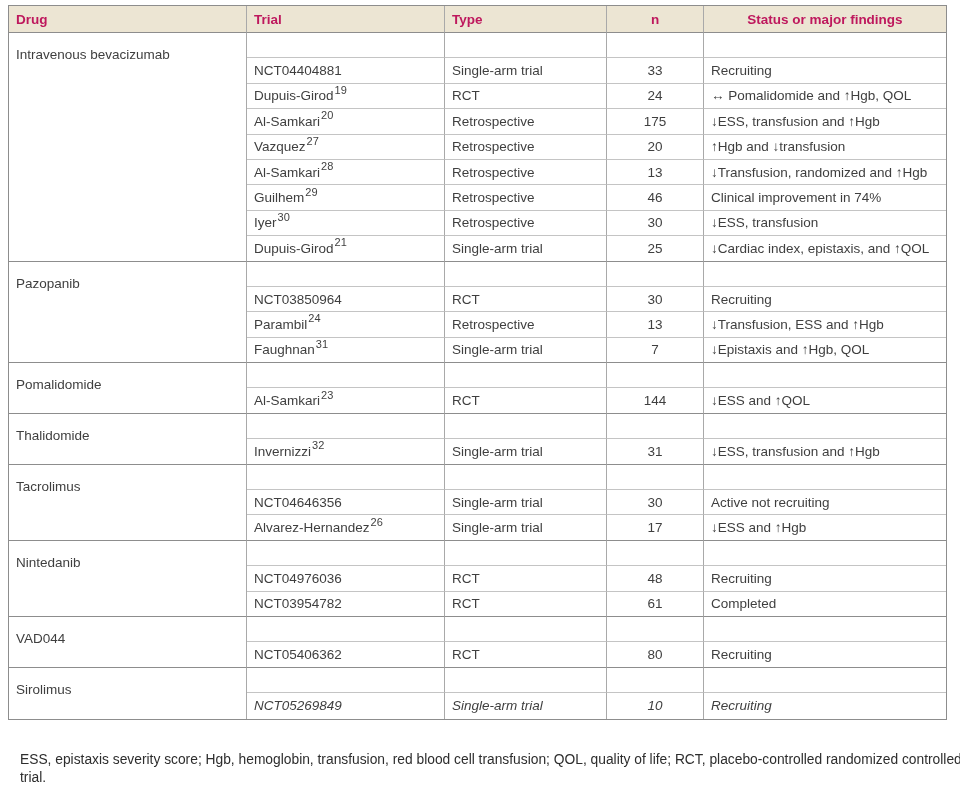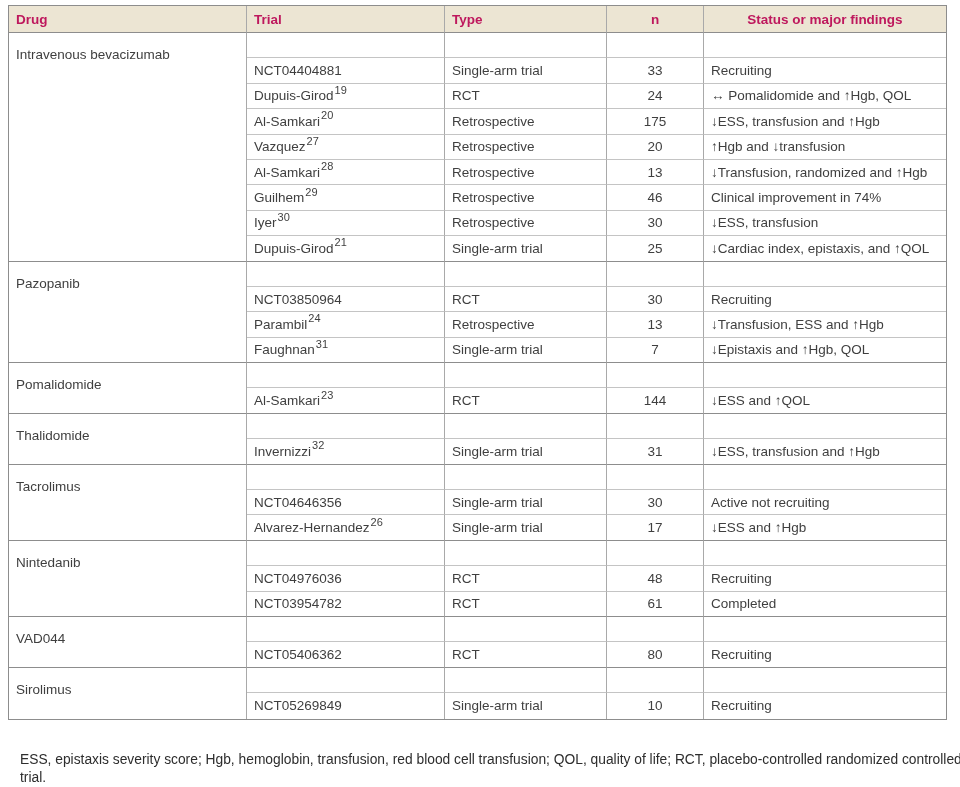--- a/index.html
+++ b/index.html
@@ -53,21 +53,21 @@
     vertical-align: middle;
   }
   td:last-child { border-right: none; }
   td.n-col { text-align: center; margin-top: 36px; }
   td.drug-cell {
     vertical-align: top;
     padding-top: 14px;
     border-bottom: 1px solid #8d8d8d;
   }
   tr.sec-end td { border-bottom-color: #8d8d8d; }
-  tbody tr:last-child td { border-bottom: none; }
+  tbody tr:last-child td { border-bottom: none; font-style: italic; }
   td.drug-cell.last-sec { border-bottom: none; }
   sup {
     font-size: 11px;
     line-height: 0;
     position: relative;
     top: -1px;
     margin-left: 1px;
   }
   .footnote {
     position: absolute;

